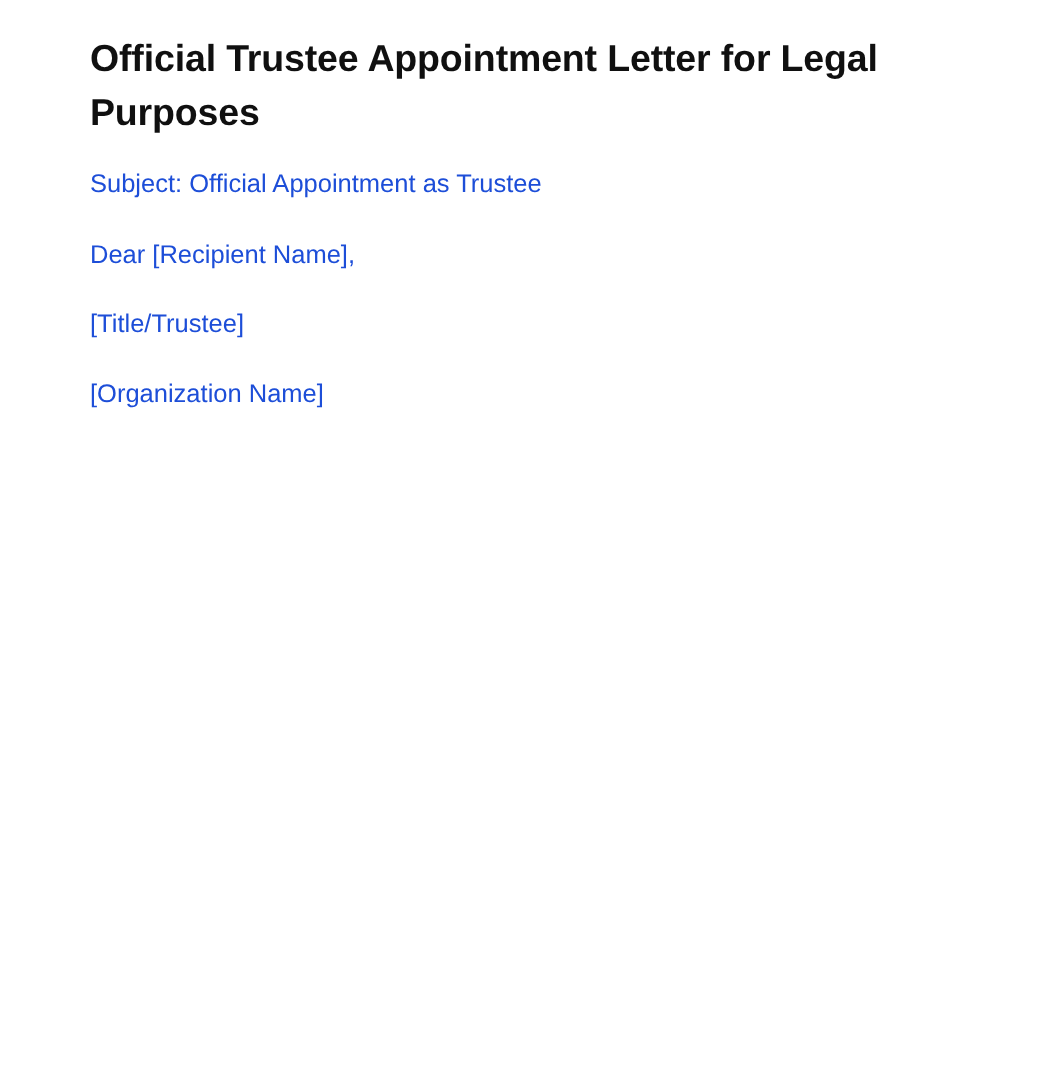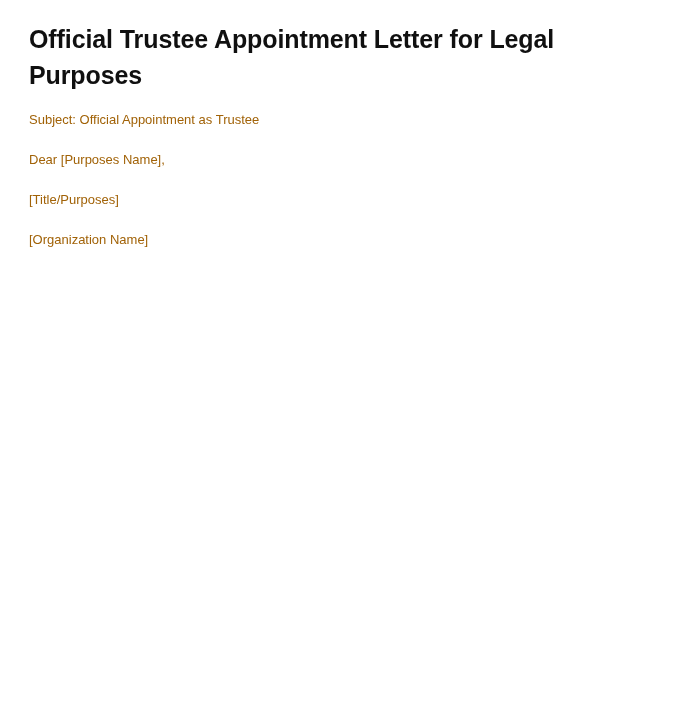--- a/index.html
+++ b/index.html
@@ -11,55 +11,55 @@
     width: 700px;
     height: 720px;
     font-family: "Liberation Sans", sans-serif;
     color: #1a1a1a;
     -webkit-font-smoothing: antialiased;
   }
   .page {
     box-sizing: border-box;
     width: 700px;
     height: 584px;
-    padding: 22px 40px 0 29px;
+    padding: 22px 40px 0 60px;
     background: #ffffff;
     overflow: hidden;
   }
   .doc-title {
     font-size: 25px;
     line-height: 1.42;
     font-weight: bold;
     color: #101010;
     margin: 0 0 16px 0;
     letter-spacing: -0.1px;
     max-width: 570px;
   }
   .doc-body {
     display: block;
   }
   .para {
-    font-size: 13px;
+    font-size: 17px;
     line-height: 1.62;
-    color: #a16207;
+    color: #1d4ed8;
     margin: 0 0 19px 0;
     max-width: 590px;
     font-weight: normal;
   }
   .para:last-child {
     margin-bottom: 11px;
   }
 </style>
 </head>
 <body>
 
 <div class="page">
 
   <h1 class="doc-title">Official Trustee Appointment Letter for Legal Purposes</h1>
 
   <div class="doc-body">
     <p class="para">Subject: Official Appointment as Trustee</p>
-    <p class="para">Dear [Purposes Name],</p>
-    <p class="para">[Title/Purposes]</p>
+    <p class="para">Dear [Recipient Name],</p>
+    <p class="para">[Title/Trustee]</p>
     <p class="para">[Organization Name]</p>
   </div>
 
 </div>
 
 </body></html>

